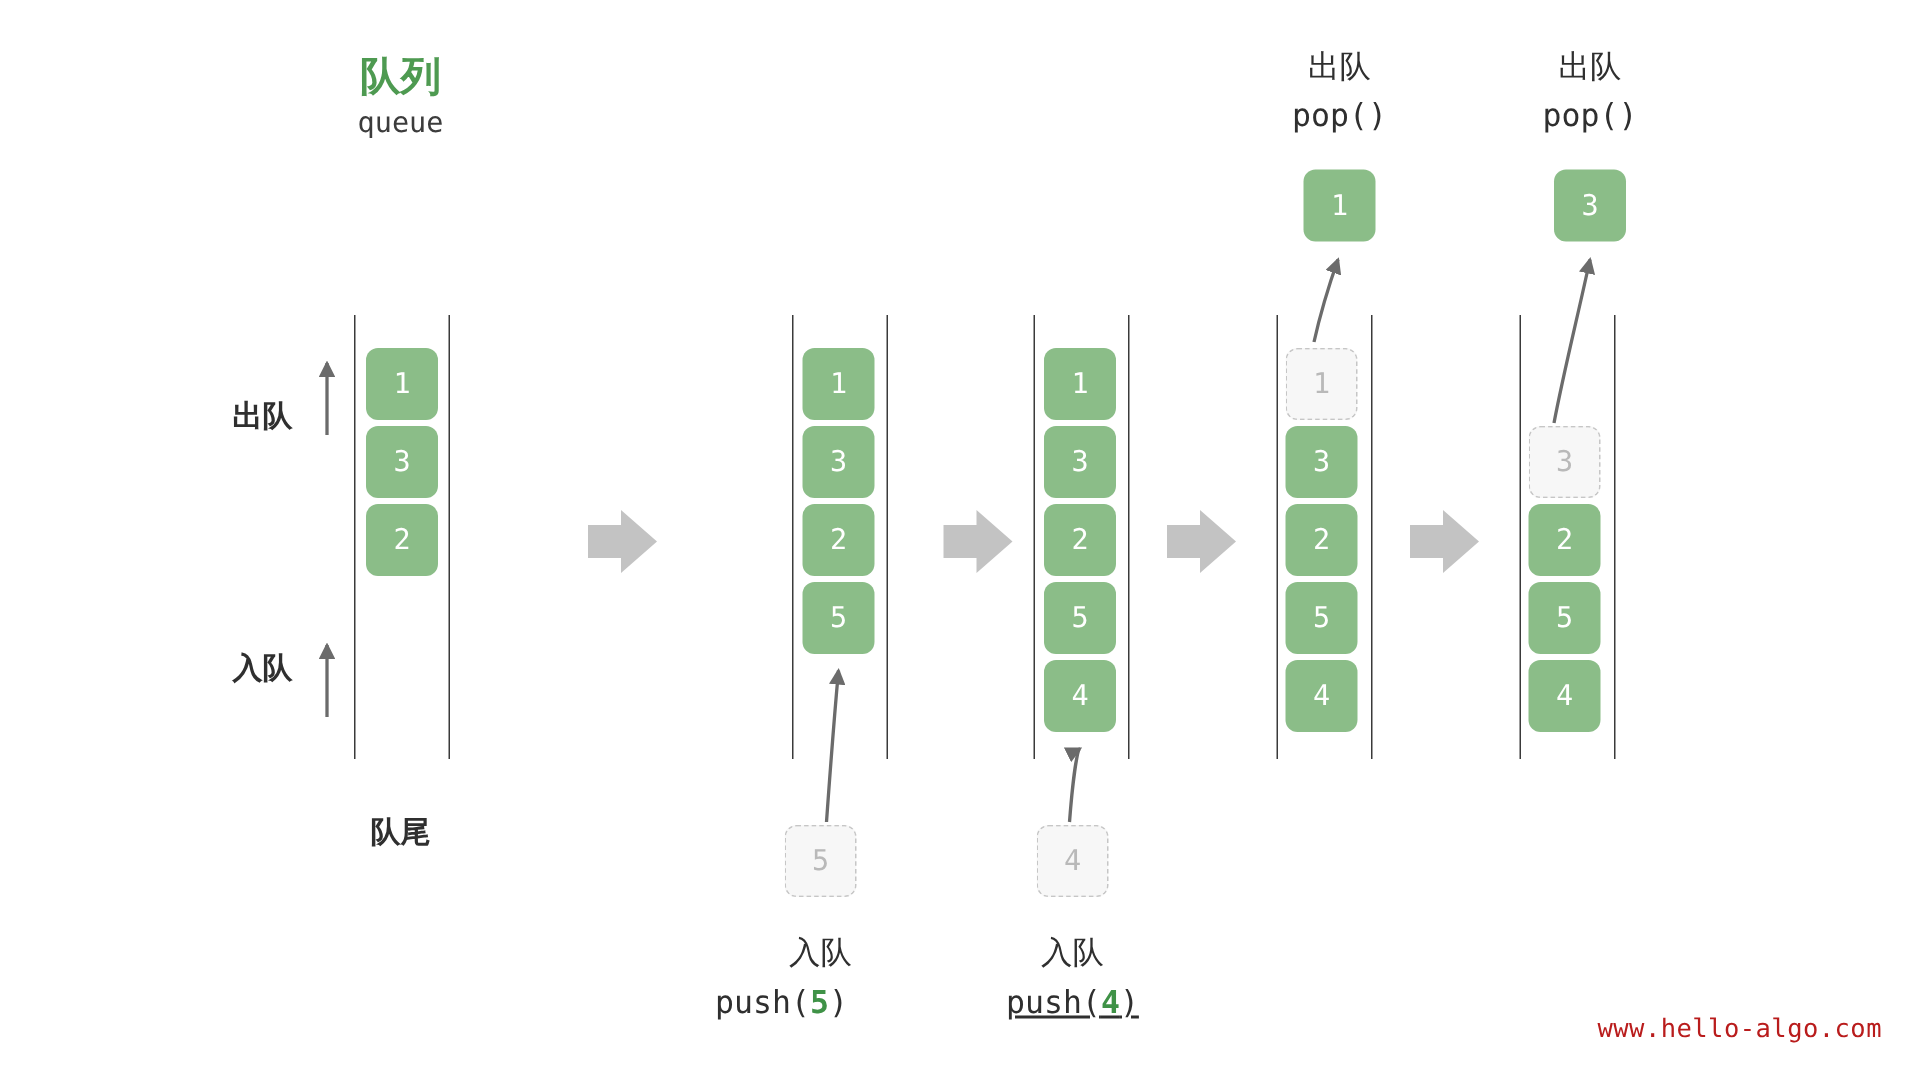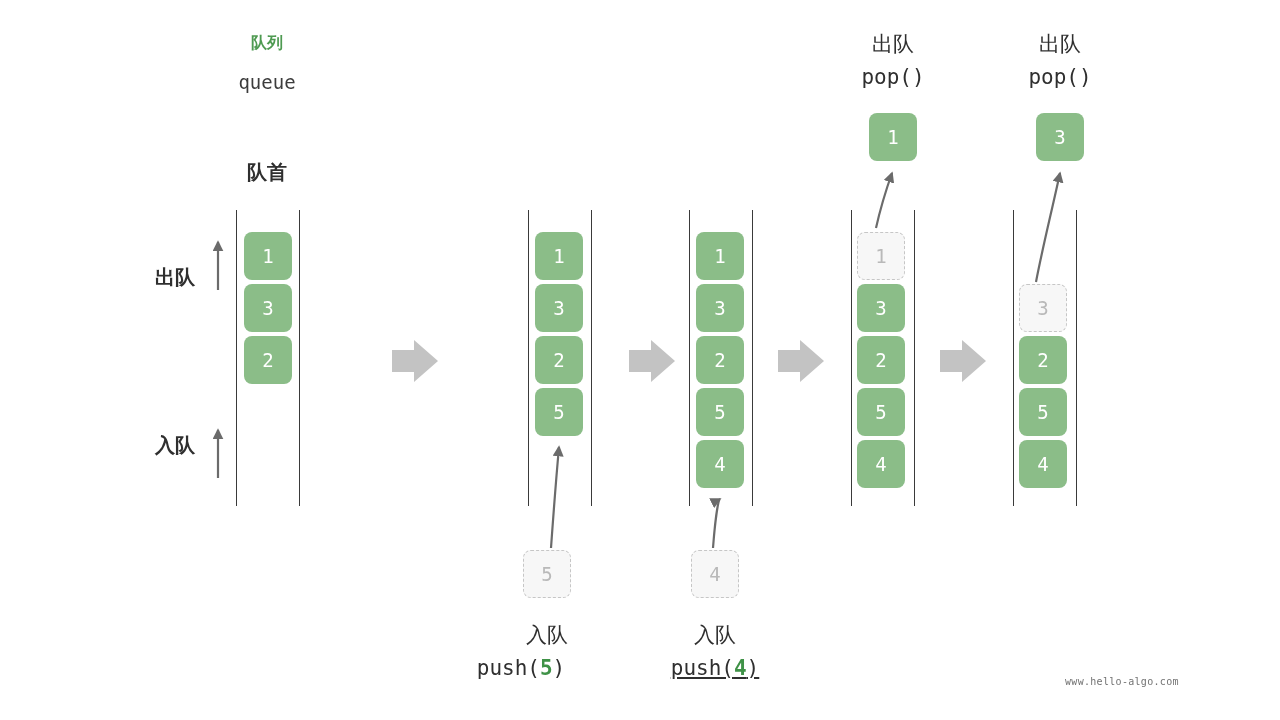--- a/index.html
+++ b/index.html
@@ -9,21 +9,21 @@
     overflow:hidden;position:relative;
   }
   #stage{position:absolute;left:0;top:0;width:1280px;height:720px;}
 
   
   .abs{position:absolute;}
 
   
   .title-cn{
     font-family:"DejaVu Sans","Liberation Sans",sans-serif;
-    font-weight:700;font-size:16px;color:#4e9a51;
+    font-weight:700;font-size:27px;color:#4e9a51;
     text-align:center;white-space:nowrap;
   }
   .title-en{
     font-family:"DejaVu Sans Mono","Liberation Mono",monospace;
     font-size:19px;color:#3c3c3c;text-align:center;white-space:nowrap;
   }
   .label-bold{
     font-family:"DejaVu Sans","Liberation Sans",sans-serif;
     font-weight:700;font-size:20px;color:#2f2f2f;
     text-align:center;white-space:nowrap;
@@ -32,21 +32,21 @@
     font-family:"DejaVu Sans","Liberation Sans",sans-serif;
     font-size:21px;color:#2f2f2f;text-align:center;white-space:nowrap;
   }
   .op-code{
     font-family:"DejaVu Sans Mono","Liberation Mono",monospace;
     font-size:21px;color:#2f2f2f;text-align:center;white-space:nowrap;
   }
   .op-code .arg{color:#3f9247;font-weight:700;}
   .watermark{
     font-family:"DejaVu Sans Mono","Liberation Mono",monospace;
-    font-size:10px;color:#737373;white-space:nowrap;letter-spacing:.3px;
+    font-size:17px;color:#b91c1c;white-space:nowrap;letter-spacing:.3px;
   }
 
   
   .rail{
     position:absolute;width:1px;background:#3a3a3a;
   }
 
   
   .cell{
     position:absolute;width:48px;height:48px;border-radius:8px;
@@ -63,21 +63,21 @@
   #overlay{position:absolute;left:0;top:0;width:1280px;height:720px;pointer-events:none;}
 </style>
 </head>
 <body>
 
 <div id="stage">
 
   <div class="abs title-cn" style="left:187px;top:33px;width:160px;">队列</div>
   <div class="abs title-en" style="left:187px;top:71px;width:160px;text-align:center;">queue</div>
 
-  <div class="abs label-bold" style="left:197px;top:159px;width:140px;">队首</div>
+  <div class="abs label-bold" style="left:197px;top:541px;width:140px;">队尾</div>
 
   <div class="abs label-bold" style="left:143px;top:264px;width:64px;">出队</div>
   <div class="abs label-bold" style="left:143px;top:432px;width:64px;">入队</div>
 
   <div class="rail" style="left:236px;top:210px;height:296px;"></div>
   <div class="rail" style="left:299px;top:210px;height:296px;"></div>
 
   <div class="cell" style="left:244px;top:232px;">1</div>
   <div class="cell" style="left:244px;top:284px;">3</div>
   <div class="cell" style="left:244px;top:336px;">2</div>

